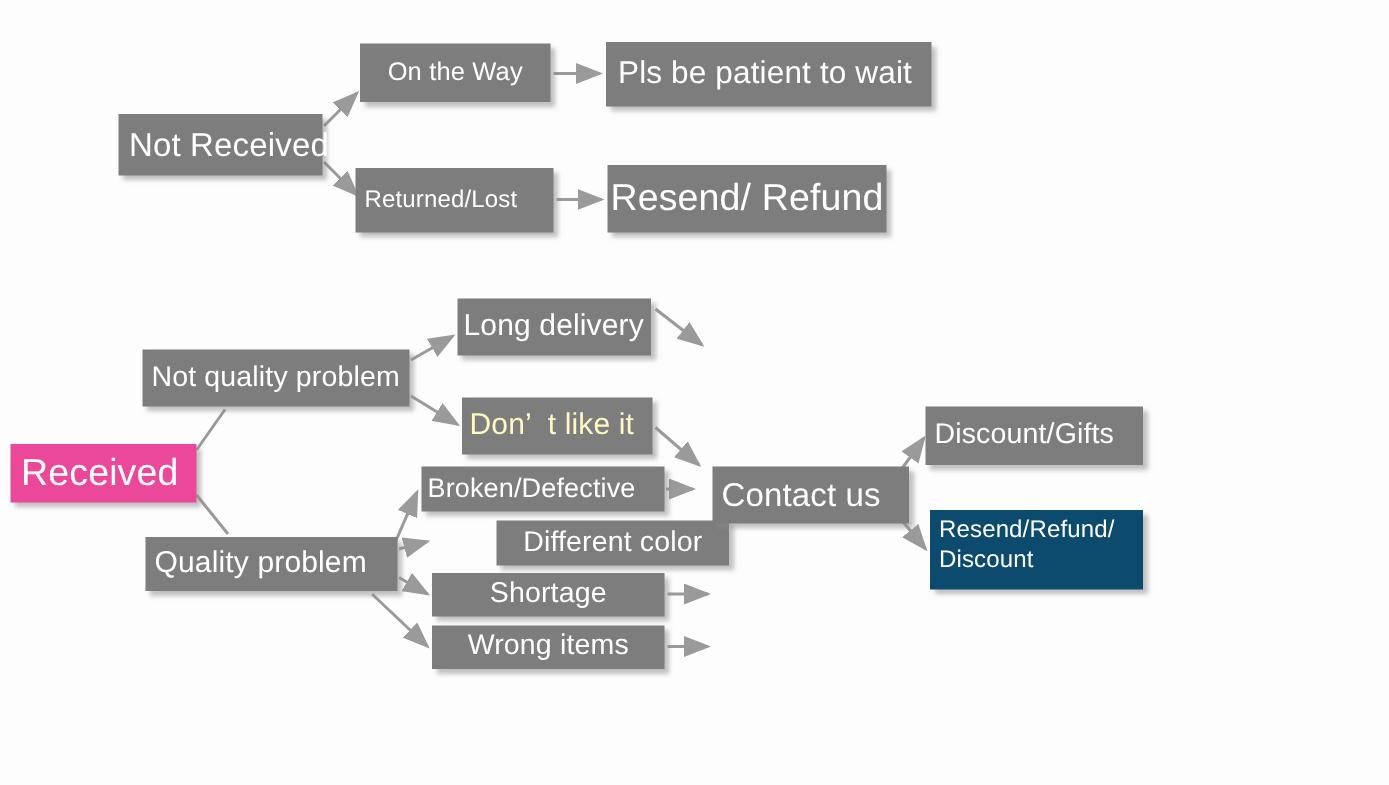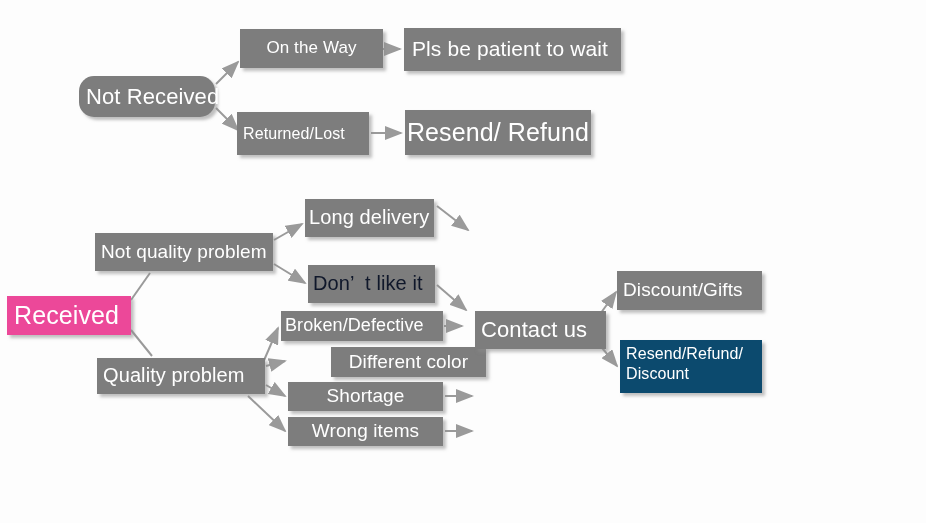--- a/index.html
+++ b/index.html
@@ -69,30 +69,30 @@
         <path d="M 248,396 L 285,431" stroke="#9a9a9a" stroke-width="2" fill="none" marker-end="url(#arrowhead)"></path>
         <path d="M 444,326 L 462,326" stroke="#9a9a9a" stroke-width="2" fill="none" marker-end="url(#arrowhead)"></path>
         <path d="M 445,362 L 470,362" stroke="#9a9a9a" stroke-width="2" fill="none" marker-end="url(#arrowhead)"></path>
         <path d="M 445,396 L 472,396" stroke="#9a9a9a" stroke-width="2" fill="none" marker-end="url(#arrowhead)"></path>
         <path d="M 445,431 L 472,431" stroke="#9a9a9a" stroke-width="2" fill="none" marker-end="url(#arrowhead)"></path>
         <path d="M 598,317 L 616,292" stroke="#9a9a9a" stroke-width="2" fill="none" marker-end="url(#arrowhead)"></path>
         <path d="M 598,343 L 617,366" stroke="#9a9a9a" stroke-width="2" fill="none" marker-end="url(#arrowhead)"></path>
       </g>
   </svg>
   <div id="node-layer">
-      <div class="node left" style="left: 79px; top: 76px; width: 136px; height: 41px; font-size: 22px; background: rgb(125, 125, 125); color: rgb(255, 255, 255); padding-left: 7px; padding-right: 2px; border-radius: 15px;">Not Received</div>
-      <div class="node center" style="left: 240px; top: 29px; width: 143px; height: 39px; font-size: 17px; background: rgb(125, 125, 125); color: rgb(255, 255, 255); padding-left: 0px; padding-right: 0px;">On the Way</div>
+      <div class="node left" style="left: 79px; top: 76px; width: 136px; height: 41px; font-size: 22px; background: rgb(125, 125, 125); color: rgb(255, 255, 255); padding-left: 7px; padding-right: 2px;">Not Received</div>
+      <div class="node center" style="left: 240px; top: 29px; width: 127px; height: 39px; font-size: 17px; background: rgb(125, 125, 125); color: rgb(255, 255, 255); padding-left: 0px; padding-right: 0px;">On the Way</div>
       <div class="node left" style="left: 404px; top: 28px; width: 217px; height: 43px; font-size: 21px; background: rgb(125, 125, 125); color: rgb(255, 255, 255); padding-left: 8px; padding-right: 2px;">Pls be patient to wait</div>
       <div class="node left" style="left: 237px; top: 112px; width: 132px; height: 43px; font-size: 16px; background: rgb(125, 125, 125); color: rgb(255, 255, 255); padding-left: 6px; padding-right: 2px;">Returned/Lost</div>
       <div class="node center" style="left: 405px; top: 110px; width: 186px; height: 45px; font-size: 25px; background: rgb(125, 125, 125); color: rgb(255, 255, 255); padding-left: 0px; padding-right: 0px;">Resend/ Refund</div>
       <div class="node left" style="left: 7px; top: 296px; width: 124px; height: 39px; font-size: 25px; background: #ec4899; color: rgb(255, 255, 255); padding-left: 7px; padding-right: 2px;">Received</div>
       <div class="node left" style="left: 95px; top: 233px; width: 178px; height: 38px; font-size: 19px; background: rgb(125, 125, 125); color: rgb(255, 255, 255); padding-left: 6px; padding-right: 2px;">Not quality problem</div>
       <div class="node left" style="left: 97px; top: 358px; width: 168px; height: 36px; font-size: 20px; background: rgb(125, 125, 125); color: rgb(255, 255, 255); padding-left: 6px; padding-right: 2px;">Quality problem</div>
       <div class="node left" style="left: 305px; top: 199px; width: 129px; height: 38px; font-size: 20px; background: rgb(125, 125, 125); color: rgb(255, 255, 255); padding-left: 4px; padding-right: 2px;">Long delivery</div>
-      <div class="node left" style="left: 308px; top: 265px; width: 127px; height: 38px; font-size: 20px; background: rgb(125, 125, 125); color: #0f172a; padding-left: 5px; padding-right: 2px;">Don’  t like it</div>
+      <div class="node left" style="left: 308px; top: 265px; width: 127px; height: 38px; font-size: 20px; background: rgb(125, 125, 125); color: #fef9c3; padding-left: 5px; padding-right: 2px;">Don’  t like it</div>
       <div class="node left" style="left: 281px; top: 311px; width: 162px; height: 30px; font-size: 18px; background: rgb(125, 125, 125); color: rgb(255, 255, 255); padding-left: 4px; padding-right: 2px;">Broken/Defective</div>
       <div class="node center" style="left: 288px; top: 347px; width: 155px; height: 30px; font-size: 19px; background: rgb(125, 125, 125); color: rgb(255, 255, 255); padding-left: 0px; padding-right: 0px; margin-left: 43px;">Different color</div>
       <div class="node center" style="left: 288px; top: 382px; width: 155px; height: 29px; font-size: 19px; background: rgb(125, 125, 125); color: rgb(255, 255, 255); padding-left: 0px; padding-right: 0px;">Shortage</div>
       <div class="node center" style="left: 288px; top: 417px; width: 155px; height: 29px; font-size: 19px; background: rgb(125, 125, 125); color: rgb(255, 255, 255); padding-left: 0px; padding-right: 0px; text-align: center;">Wrong items</div>
       <div class="node left" style="left: 475px; top: 311px; width: 131px; height: 38px; font-size: 22px; background: rgb(125, 125, 125); color: rgb(255, 255, 255); padding-left: 6px; padding-right: 2px;">Contact us</div>
       <div class="node left" style="left: 617px; top: 271px; width: 145px; height: 39px; font-size: 19px; background: rgb(125, 125, 125); color: rgb(255, 255, 255); padding-left: 6px; padding-right: 2px;">Discount/Gifts</div>
       <div class="node left multiline" style="left: 620px; top: 340px; width: 142px; height: 53px; font-size: 16px; background: #0c4a6e; color: rgb(255, 255, 255); padding-left: 6px; padding-right: 2px; padding-top: 4px; line-height: 1.25;">Resend/Refund/
 Discount</div>
     </div>
 </div>

